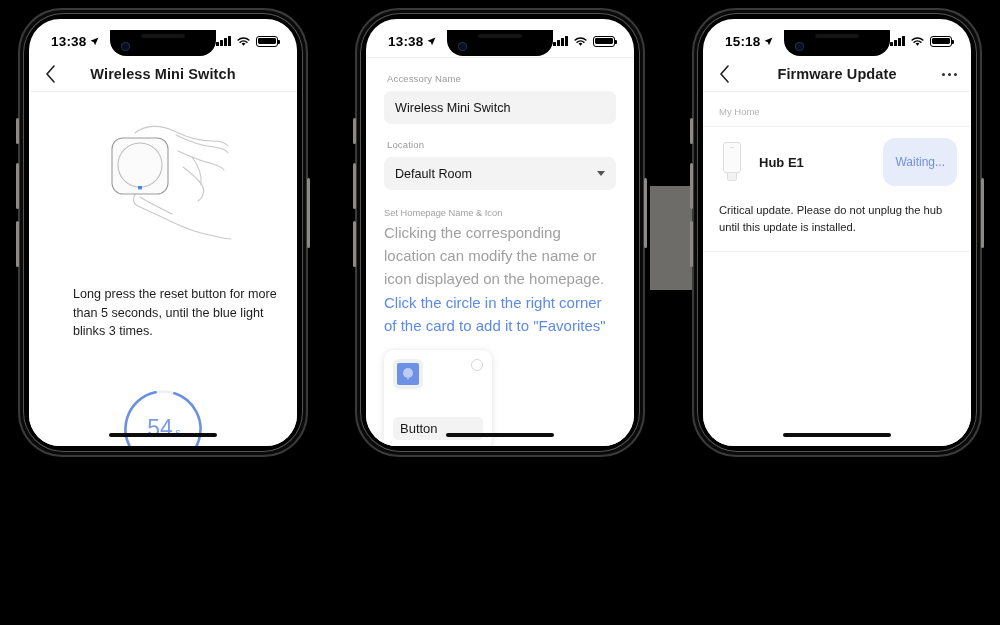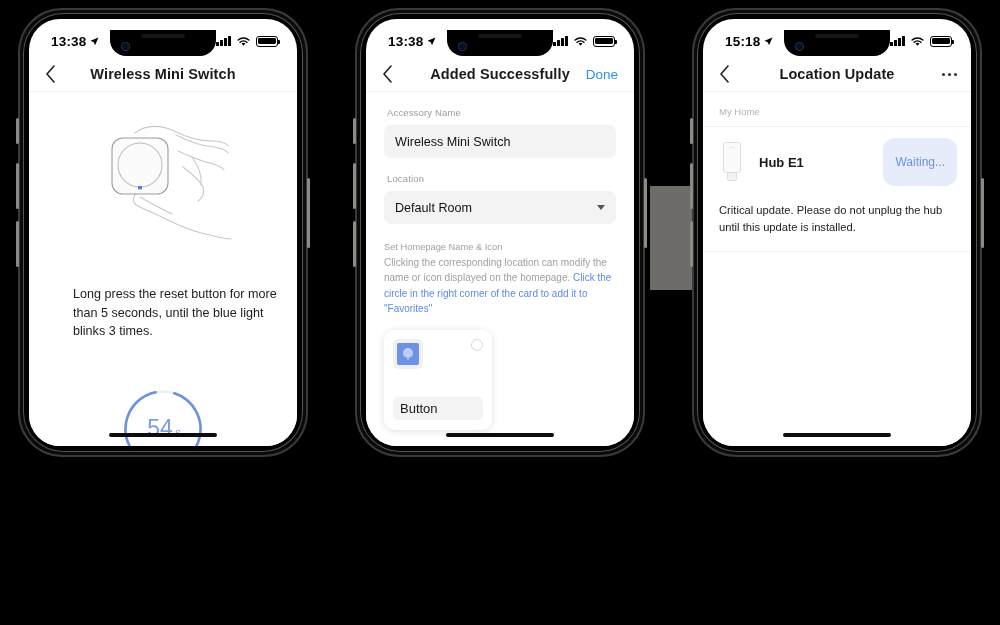--- a/index.html
+++ b/index.html
@@ -119,21 +119,21 @@
   .field-box {
     height: 33px; background: #f3f3f3; border-radius: 7px;
     display: flex; align-items: center; padding: 0 11px;
     font-size: 12.6px; color: #111;
   }
   .field-box .caret { margin-left: auto; width: 0; height: 0;
     border-left: 4px solid transparent; border-right: 4px solid transparent;
     border-top: 5px solid #555; }
   .homepage-block { padding-top: 17px; }
   .hp-title { font-size: 9.3px; color: #a0a0a0; line-height: 1.5; }
-  .hp-desc { font-size: 10px; color: #a0a0a0; line-height: 1.55; }
+  .hp-desc { font-size: 15px; color: #a0a0a0; line-height: 1.55; }
   .hp-desc .link { color: #5b8ae8; }
   .card {
     margin-top: 13px; width: 108px; background: #fff; border-radius: 10px;
     box-shadow: 0 1px 7px rgba(0,0,0,.13); padding: 9px 9px 10px 9px;
     position: relative;
   }
   .card-top { display: flex; align-items: flex-start; justify-content: space-between; }
   .icon-tile {
     width: 30px; height: 30px; border-radius: 6px; background: #eef0f2;
     display: flex; align-items: center; justify-content: center;
@@ -301,29 +301,20 @@
             <path d="M8 10.6 L5.9 8.2 a3.2 3.2 0 0 1 4.2 0 Z" fill="#000"></path>
             <path d="M2.2 4.4 A8.6 8.6 0 0 1 13.8 4.4" stroke="#000" stroke-width="1.7" fill="none" stroke-linecap="round"></path>
             <path d="M4.3 6.8 A5.5 5.5 0 0 1 11.7 6.8" stroke="#000" stroke-width="1.7" fill="none" stroke-linecap="round"></path>
           </svg>
           <div class="battery">
               <span></span>
             </div>
         </div>
       </div>
 
-      <div class="navbar">
-        <div class="nav-back">
-          <svg width="11" height="18" viewBox="0 0 11 18">
-              <path d="M9 1 L2 9 L9 17" stroke="#222" stroke-width="1.6" fill="none" stroke-linecap="round" stroke-linejoin="round"></path>
-            </svg>
-        </div>
-        <div class="nav-title">Added Successfully</div>
-        <div class="nav-right">Done</div>
-      </div>
       <div class="nav-sep"></div>
 
       <div class="s2-body">
         <div class="field-label">Accessory Name</div>
         <div class="field-box">
           <span>Wireless Mini Switch</span>
         </div>
 
         <div class="field-label">Location</div>
         <div class="field-box">
@@ -394,21 +385,21 @@
             </div>
         </div>
       </div>
 
       <div class="navbar">
         <div class="nav-back">
           <svg width="11" height="18" viewBox="0 0 11 18">
               <path d="M9 1 L2 9 L9 17" stroke="#222" stroke-width="1.6" fill="none" stroke-linecap="round" stroke-linejoin="round"></path>
             </svg>
         </div>
-        <div class="nav-title">Location Update</div>
+        <div class="nav-title">Firmware Update</div>
         <div class="nav-dots">
             <i></i>
             <i></i>
             <i></i>
           </div>
       </div>
       <div class="nav-sep"></div>
 
       <div class="s3-body">
         <div class="home-label">My Home</div>

